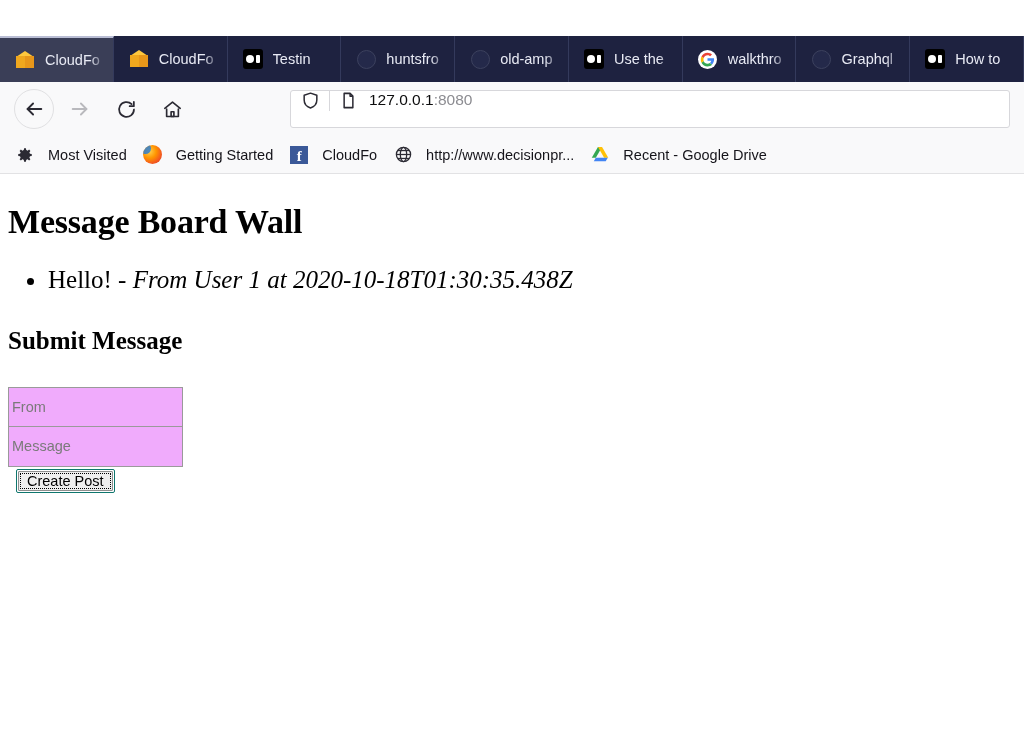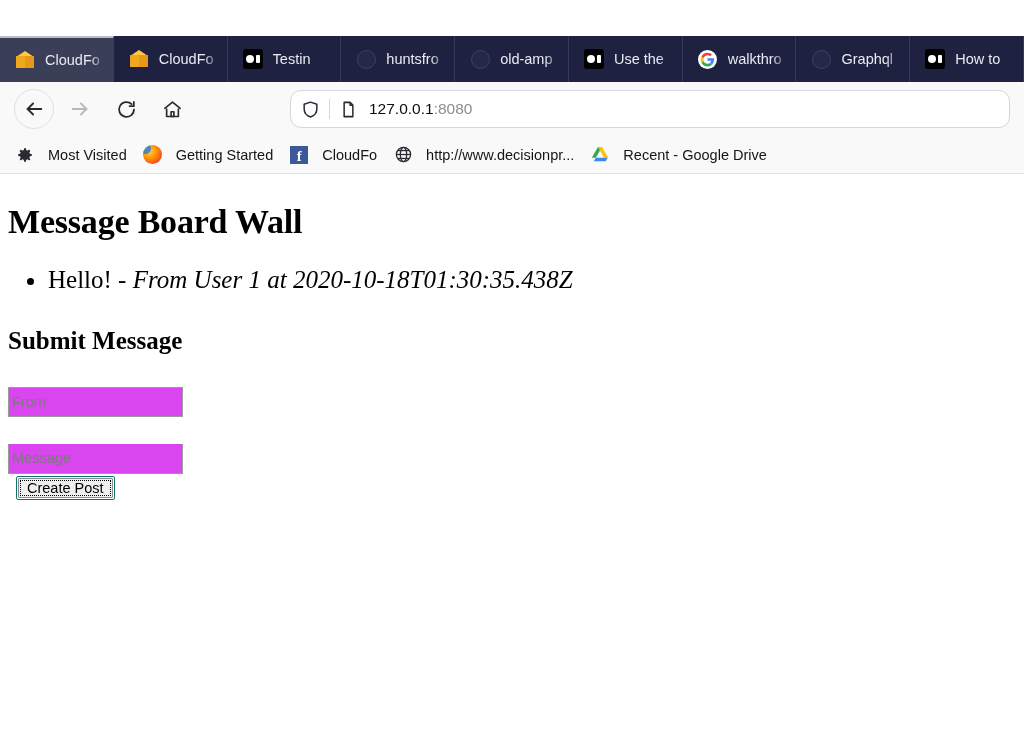--- a/index.html
+++ b/index.html
@@ -109,23 +109,22 @@
   }
   .navbtn.ring { border: 1px solid #e0e0e2; }
   .navbtn svg { display: block; }
 
   .urlbar {
     flex: 1 1 auto;
     height: 38px;
     margin-left: 92px;
     background: #ffffff;
     border: 1px solid #d7d7db;
-    border-radius: 11px;
+    border-radius: 3px;
     display: flex;
-    align-items: center;
     padding: 0 10px;
     min-width: 0;
   }
   .urlbar .shield { flex: 0 0 auto; margin-right: 9px; display:flex; }
   .urlbar .vsep { width: 1px; height: 20px; background: #d7d7db; margin-right: 9px; flex:0 0 auto; }
   .urlbar .pageico { flex: 0 0 auto; margin-right: 11px; display:flex; }
   .urlbar .urltext {
     font-size: 15.5px; color: #0c0c0d;
     white-space: nowrap; overflow: hidden;
   }
@@ -196,30 +195,29 @@
   .page li em { font-style: italic; }
   .page h2 {
     font-size: 25px;
     font-weight: bold;
     margin: 30px 0 0 0;
   }
   .formwrap { margin-top: 32px; }
   .formwrap input[type=text] {
     display: block;
     width: 175px;
-    height: 30px;
+    height: 40px;
     padding: 1px 3px;
     font-size: 14.5px;
     font-family: "Liberation Sans", sans-serif;
     color: #000;
     border: 1px solid #9a9a9a;
     border-radius: 0;
-    background: #d946ef;
+    background: #f0abfc;
     outline: none;
-    margin-top: 27px;
   }
   .formwrap input[type=text]::placeholder { color: #7a7a7a; opacity: 1; }
   .formwrap input[type=text] + input[type=text] { border-top: none; }
   .btnwrap {
     display: inline-block;
     margin-top: 2px;
     margin-left: 8px;
     padding: 1px;
     border: 1px solid #0f766e;
     border-radius: 2px;

